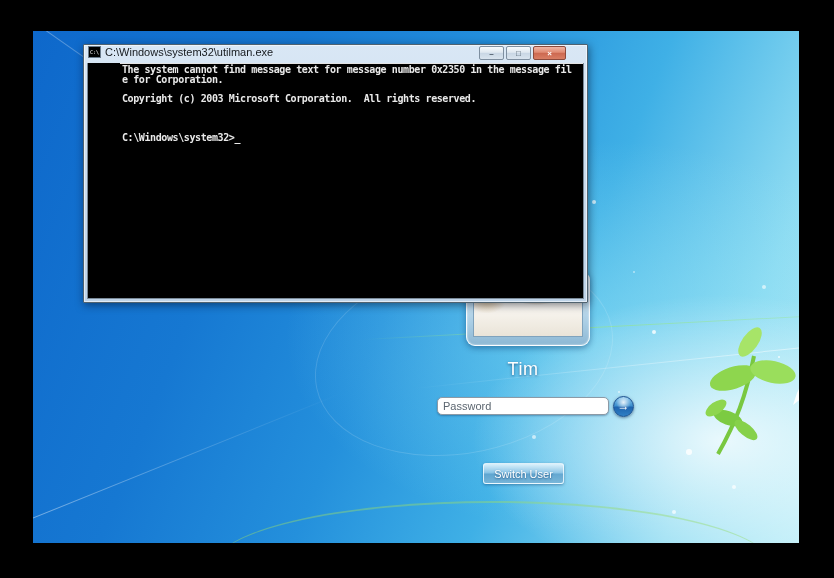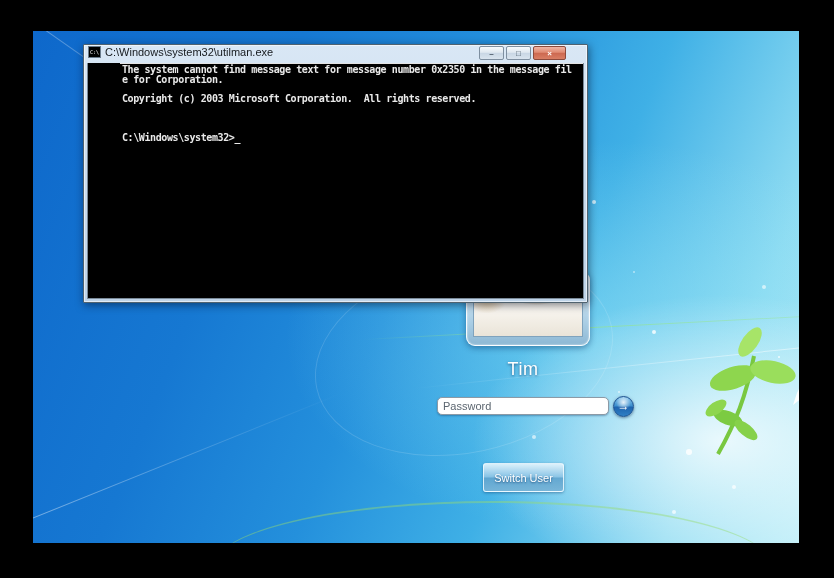--- a/index.html
+++ b/index.html
@@ -92,21 +92,21 @@
   .go{
     position:absolute;left:580px;top:365px;width:21px;height:21px;z-index:2;border-radius:50%;
     border:1px solid #1c4f8d;box-sizing:border-box;
     background:
       radial-gradient(circle at 50% 28%, rgba(255,255,255,.85) 0%, rgba(255,255,255,0) 45%),
       linear-gradient(#7cc0ea 0%, #3c8ecd 48%, #1d63ae 52%, #2f7fc4 100%);
     color:#fff;font-size:12px;font-weight:bold;line-height:19px;text-align:center;
     box-shadow:0 1px 3px rgba(0,30,70,.5);cursor:default;padding:0;
   }
   .switch{
-    position:absolute;left:450px;top:432px;width:81px;height:29px;z-index:2;box-sizing:border-box;
+    position:absolute;left:450px;top:432px;width:81px;height:21px;z-index:2;box-sizing:border-box;
     border:1px solid rgba(240,250,255,.85);border-radius:3px;
     background:linear-gradient(rgba(225,243,252,.95) 0%, rgba(140,195,228,.9) 48%, rgba(96,163,205,.9) 52%, rgba(120,180,215,.95) 100%);
     color:#fff;font-size:11px;text-align:center;line-height:18px;
     text-shadow:0 1px 2px rgba(0,40,90,.6);box-shadow:0 1px 3px rgba(0,40,90,.4);
     font-family:"Liberation Sans",sans-serif;padding:0;cursor:default;
   }
 </style>
 </head>
 <body>
 

